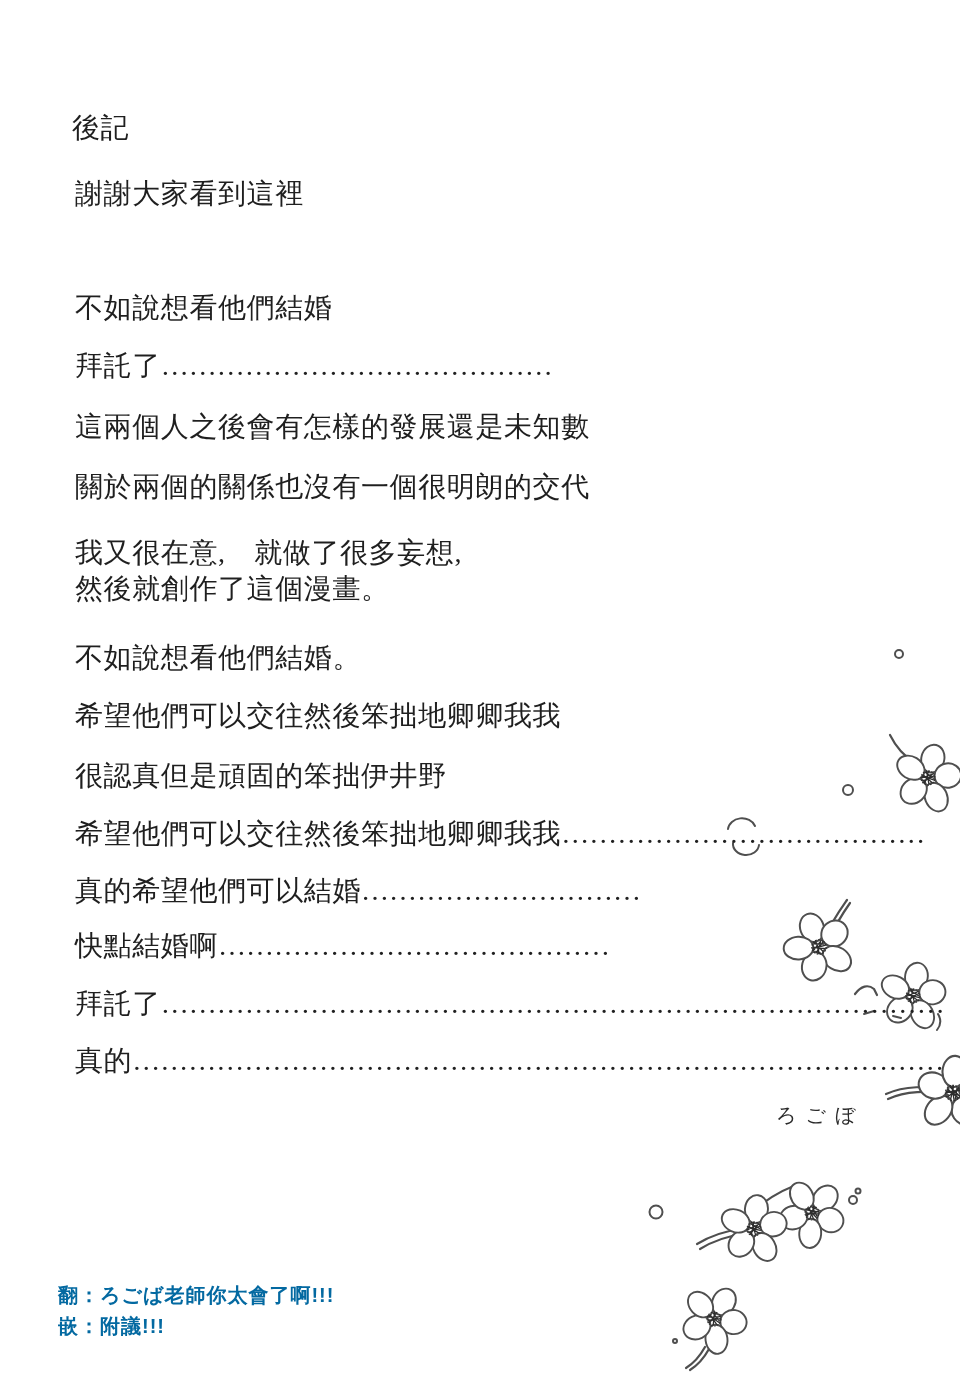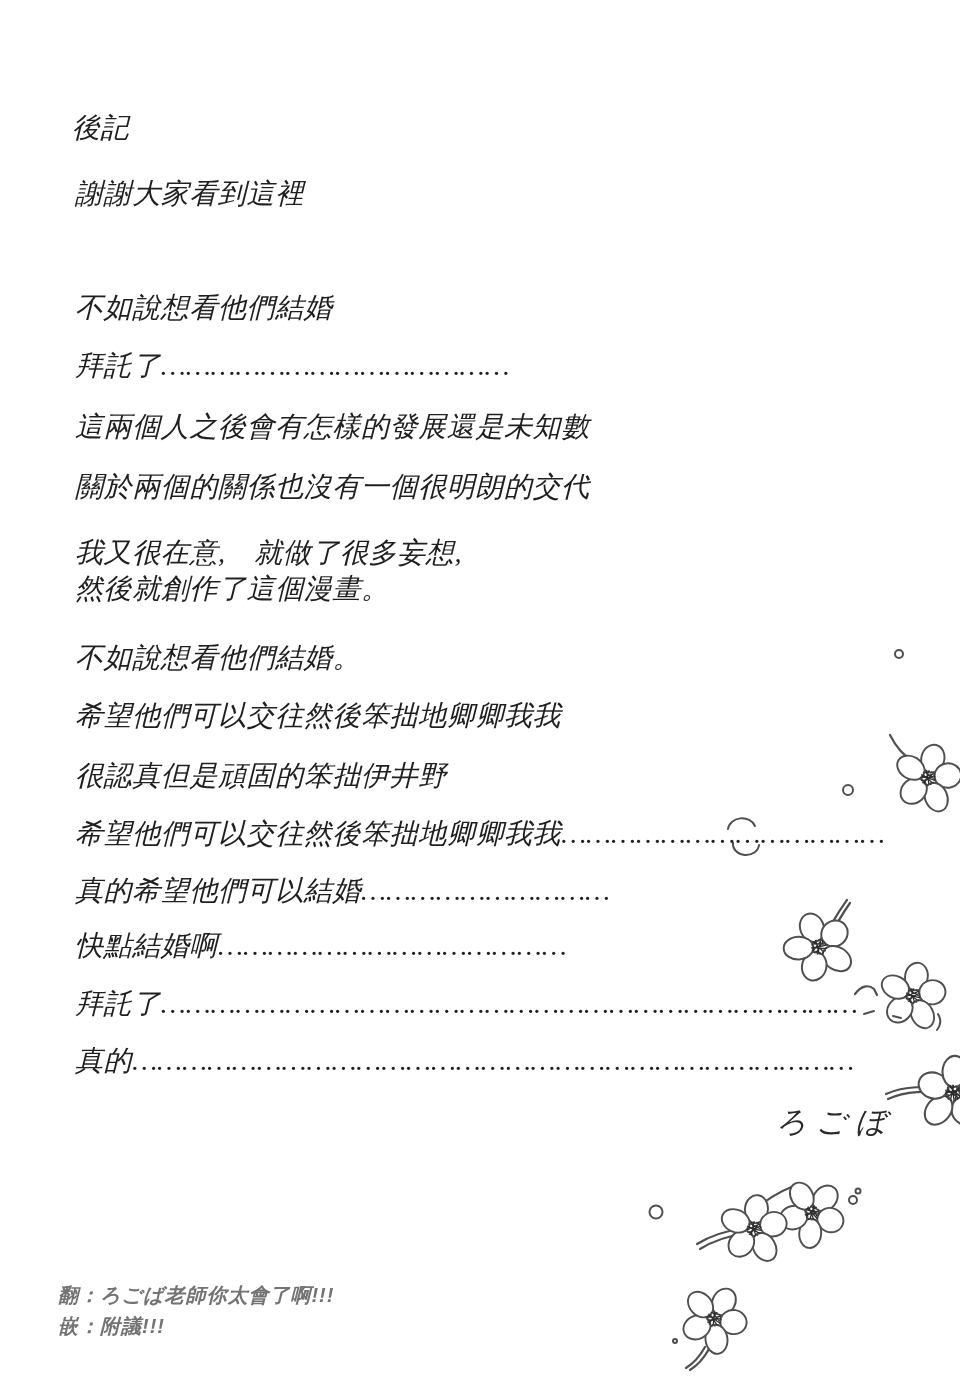--- a/index.html
+++ b/index.html
@@ -3,21 +3,21 @@
 <meta charset="utf-8">
 <style>
   html, body { margin: 0; padding: 0; }
   body {
     width: 960px; height: 1387px;
     background: #ffffff;
     position: relative;
     overflow: hidden;
     font-family: "Liberation Serif", "DejaVu Serif", serif;
   }
-  .page { position: absolute; inset: 0; width: 788px; height: 1387px; font-style: italic; }
+  .page { position: absolute; inset: 0; width: 788px; height: 1387px; }
 
   .deco-overlay {
     position: absolute; left: 0; top: 0; width: 960px; height: 1387px;
     z-index: 1; pointer-events: none;
   }
 
   .textlayer { position: absolute; inset: 0; z-index: 2; }
 
   .tl {
     position: absolute; left: 75px;
@@ -25,30 +25,30 @@
     color: #1f1f1f;
     letter-spacing: 0.6px;
     white-space: nowrap;
   }
   .tl .dots { letter-spacing: 0px; color: #1f1f1f; }
 
   .title { left: 72px; }
 
   .signature {
     position: absolute; left: 776px; top: 1102px;
-    font-size: 30px; color: #2a2a2a;
+    font-size: 20px; color: #2a2a2a;
     letter-spacing: 9px; white-space: nowrap;
   }
 
   .footer {
     position: absolute; left: 58px; top: 1280px;
     font-family: "Liberation Sans", "DejaVu Sans", sans-serif;
     font-weight: bold;
     font-size: 20px; line-height: 31px;
-    color: #737373;
+    color: #0369a1;
     letter-spacing: 1px;
     white-space: nowrap;
   }
 </style>
 </head>
 <body>
 
 <div class="page">
 
   <svg class="deco-overlay" width="960" height="1387" viewBox="0 0 960 1387" xmlns="http://www.w3.org/2000/svg">

